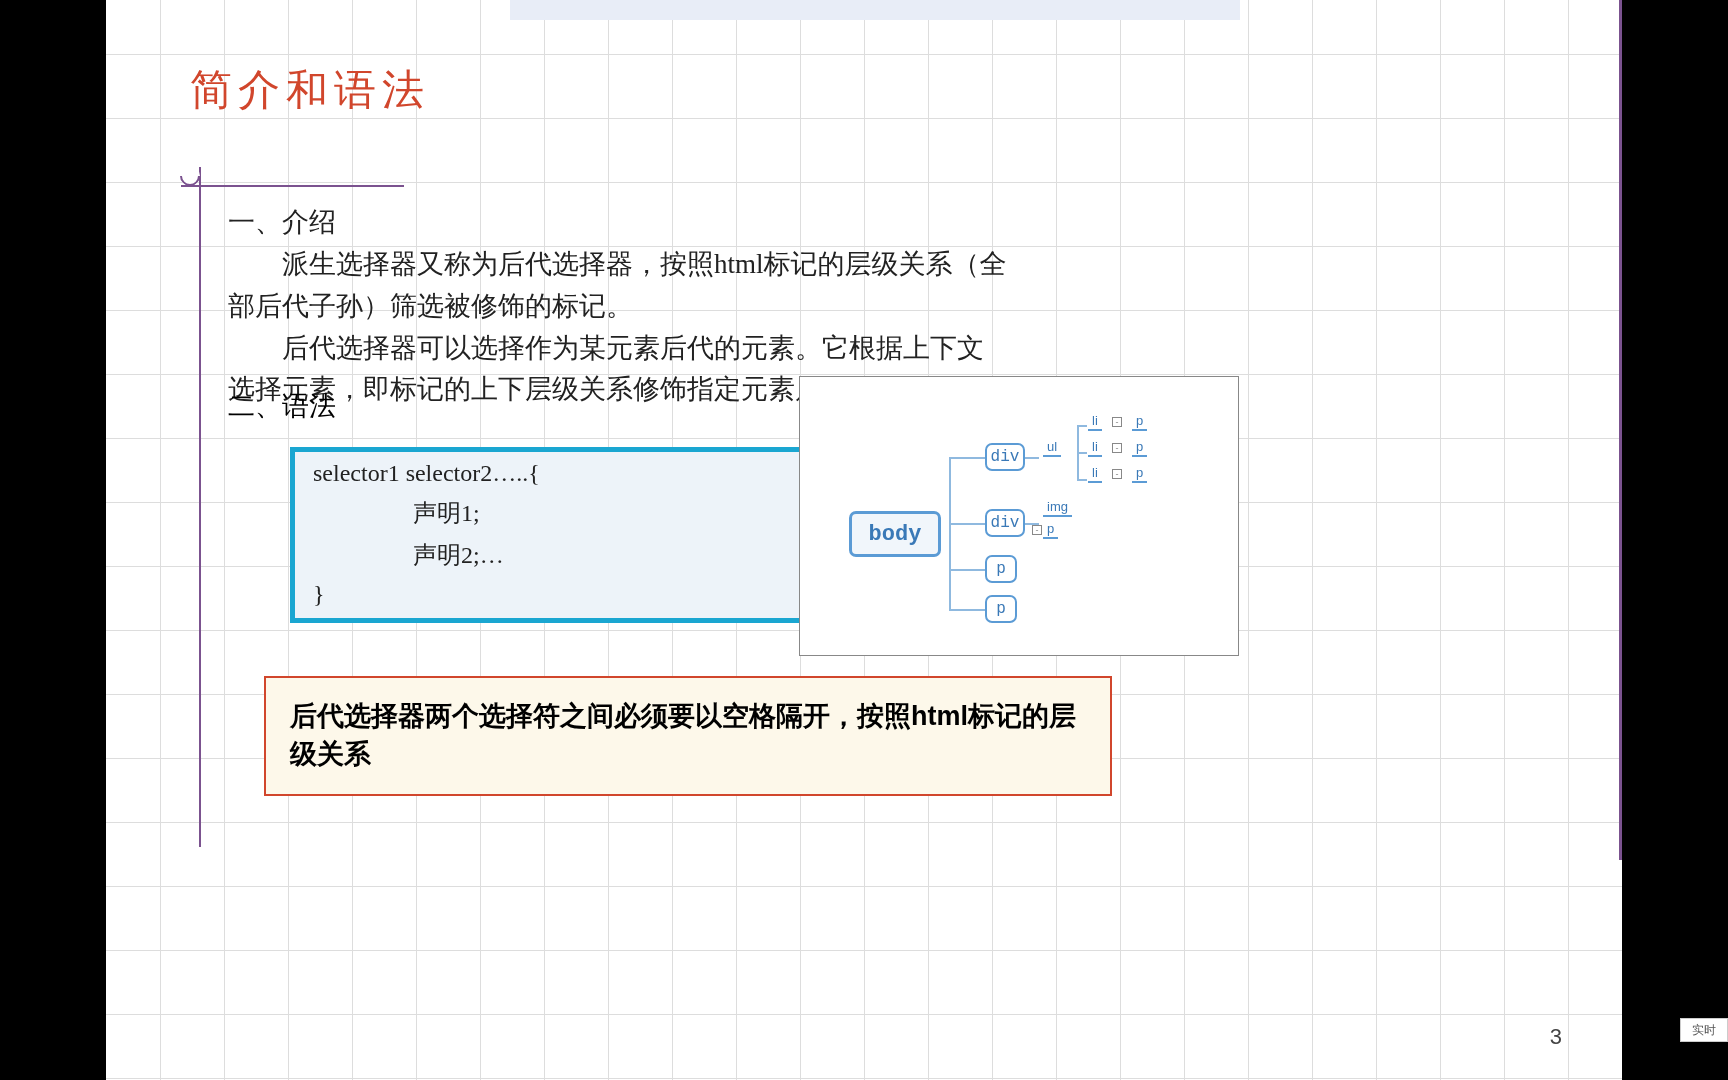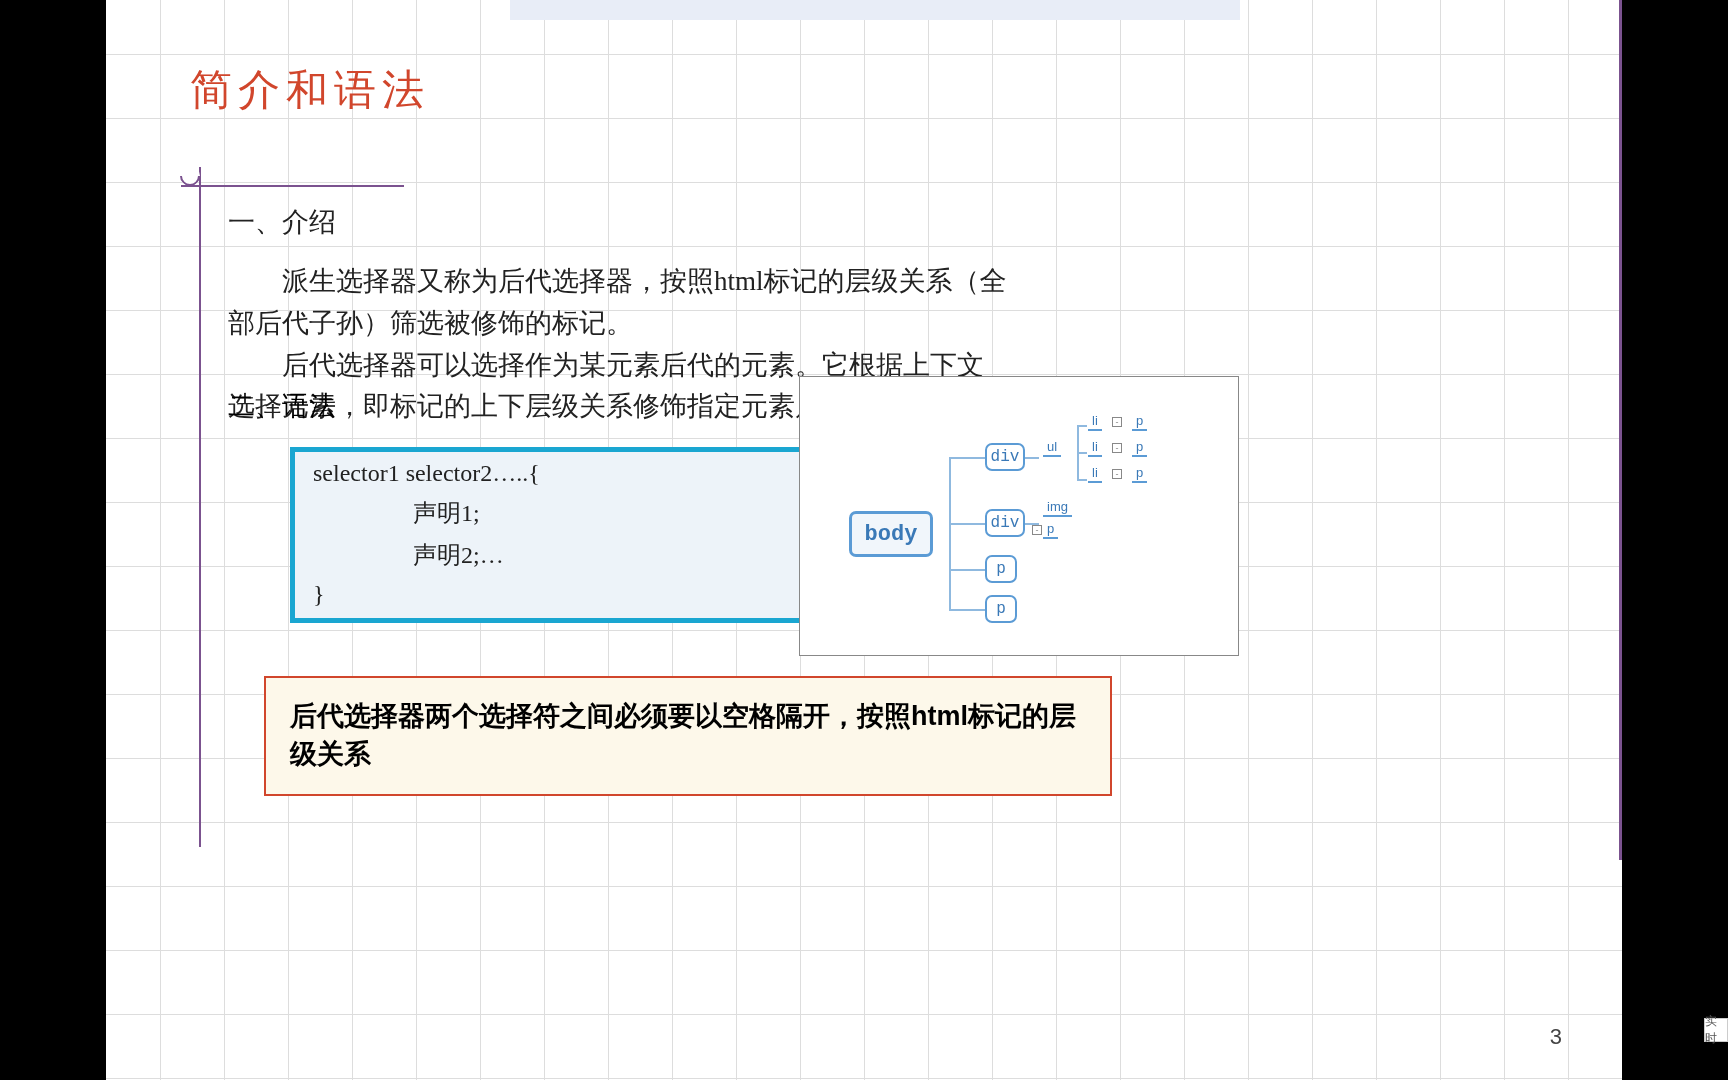--- a/index.html
+++ b/index.html
@@ -67,21 +67,21 @@
 }
 .body-text {
   position: absolute;
   left: 122px; top: 202px;
   width: 780px;
   font-size: 27px;
   line-height: 1.55;
   color: #222;
   font-family: "SimSun", serif;
 }
-.body-text .sec-title { font-weight: 400; margin-bottom: 17px; }
+.body-text .sec-title { font-weight: 400; margin-bottom: 0; }
 .body-text p { text-indent: 2em; }
 .sec2 {
   position: absolute;
   left: 122px; top: 388px;
   font-size: 27px;
   font-family: "SimSun", serif;
 }
 .codebox {
   position: absolute;
   left: 184px; top: 447px;
@@ -110,21 +110,21 @@
   font-size: 16px;
   color: #3a79b7;
   text-align: center;
   display: flex;
   align-items: center;
   justify-content: center;
   font-family: Liberation Mono, monospace;
 }
 .node.body-n {
   left: 49px; top: 134px;
-  width: 84px; height: 46px;
+  width: 92px; height: 46px;
   font-size: 22px; font-weight: bold;
   background: #f1f6fb;
   border-width: 3px;
 }
 .node.div1 { left: 185px; top: 66px; width: 40px; height: 28px; }
 .node.div2 { left: 185px; top: 132px; width: 40px; height: 28px; }
 .node.p1   { left: 185px; top: 178px; width: 32px; height: 28px; }
 .node.p2   { left: 185px; top: 218px; width: 32px; height: 28px; }
 .lbl { position: absolute; font-size: 13px; color: #3a79b7; border-bottom: 2px solid #5b9bd5; padding: 0 4px 1px; }
 .ul-l  { left: 243px; top: 62px; }
@@ -156,21 +156,21 @@
 }
 .pagenum {
   position: absolute;
   right: 60px; bottom: 30px;
   font-size: 22px;
   color: #444;
 }
 .rt-btn {
   position: absolute;
   right: 0; bottom: 38px;
-  width: 24px; height: 24px;
+  width: 48px; height: 24px;
   background: #fff;
   border: 1px solid #ccc;
   font-size: 12px;
   color: #555;
   display: flex; align-items: center; justify-content: center;
 }
 </style>
 </head>
 <body>
 

